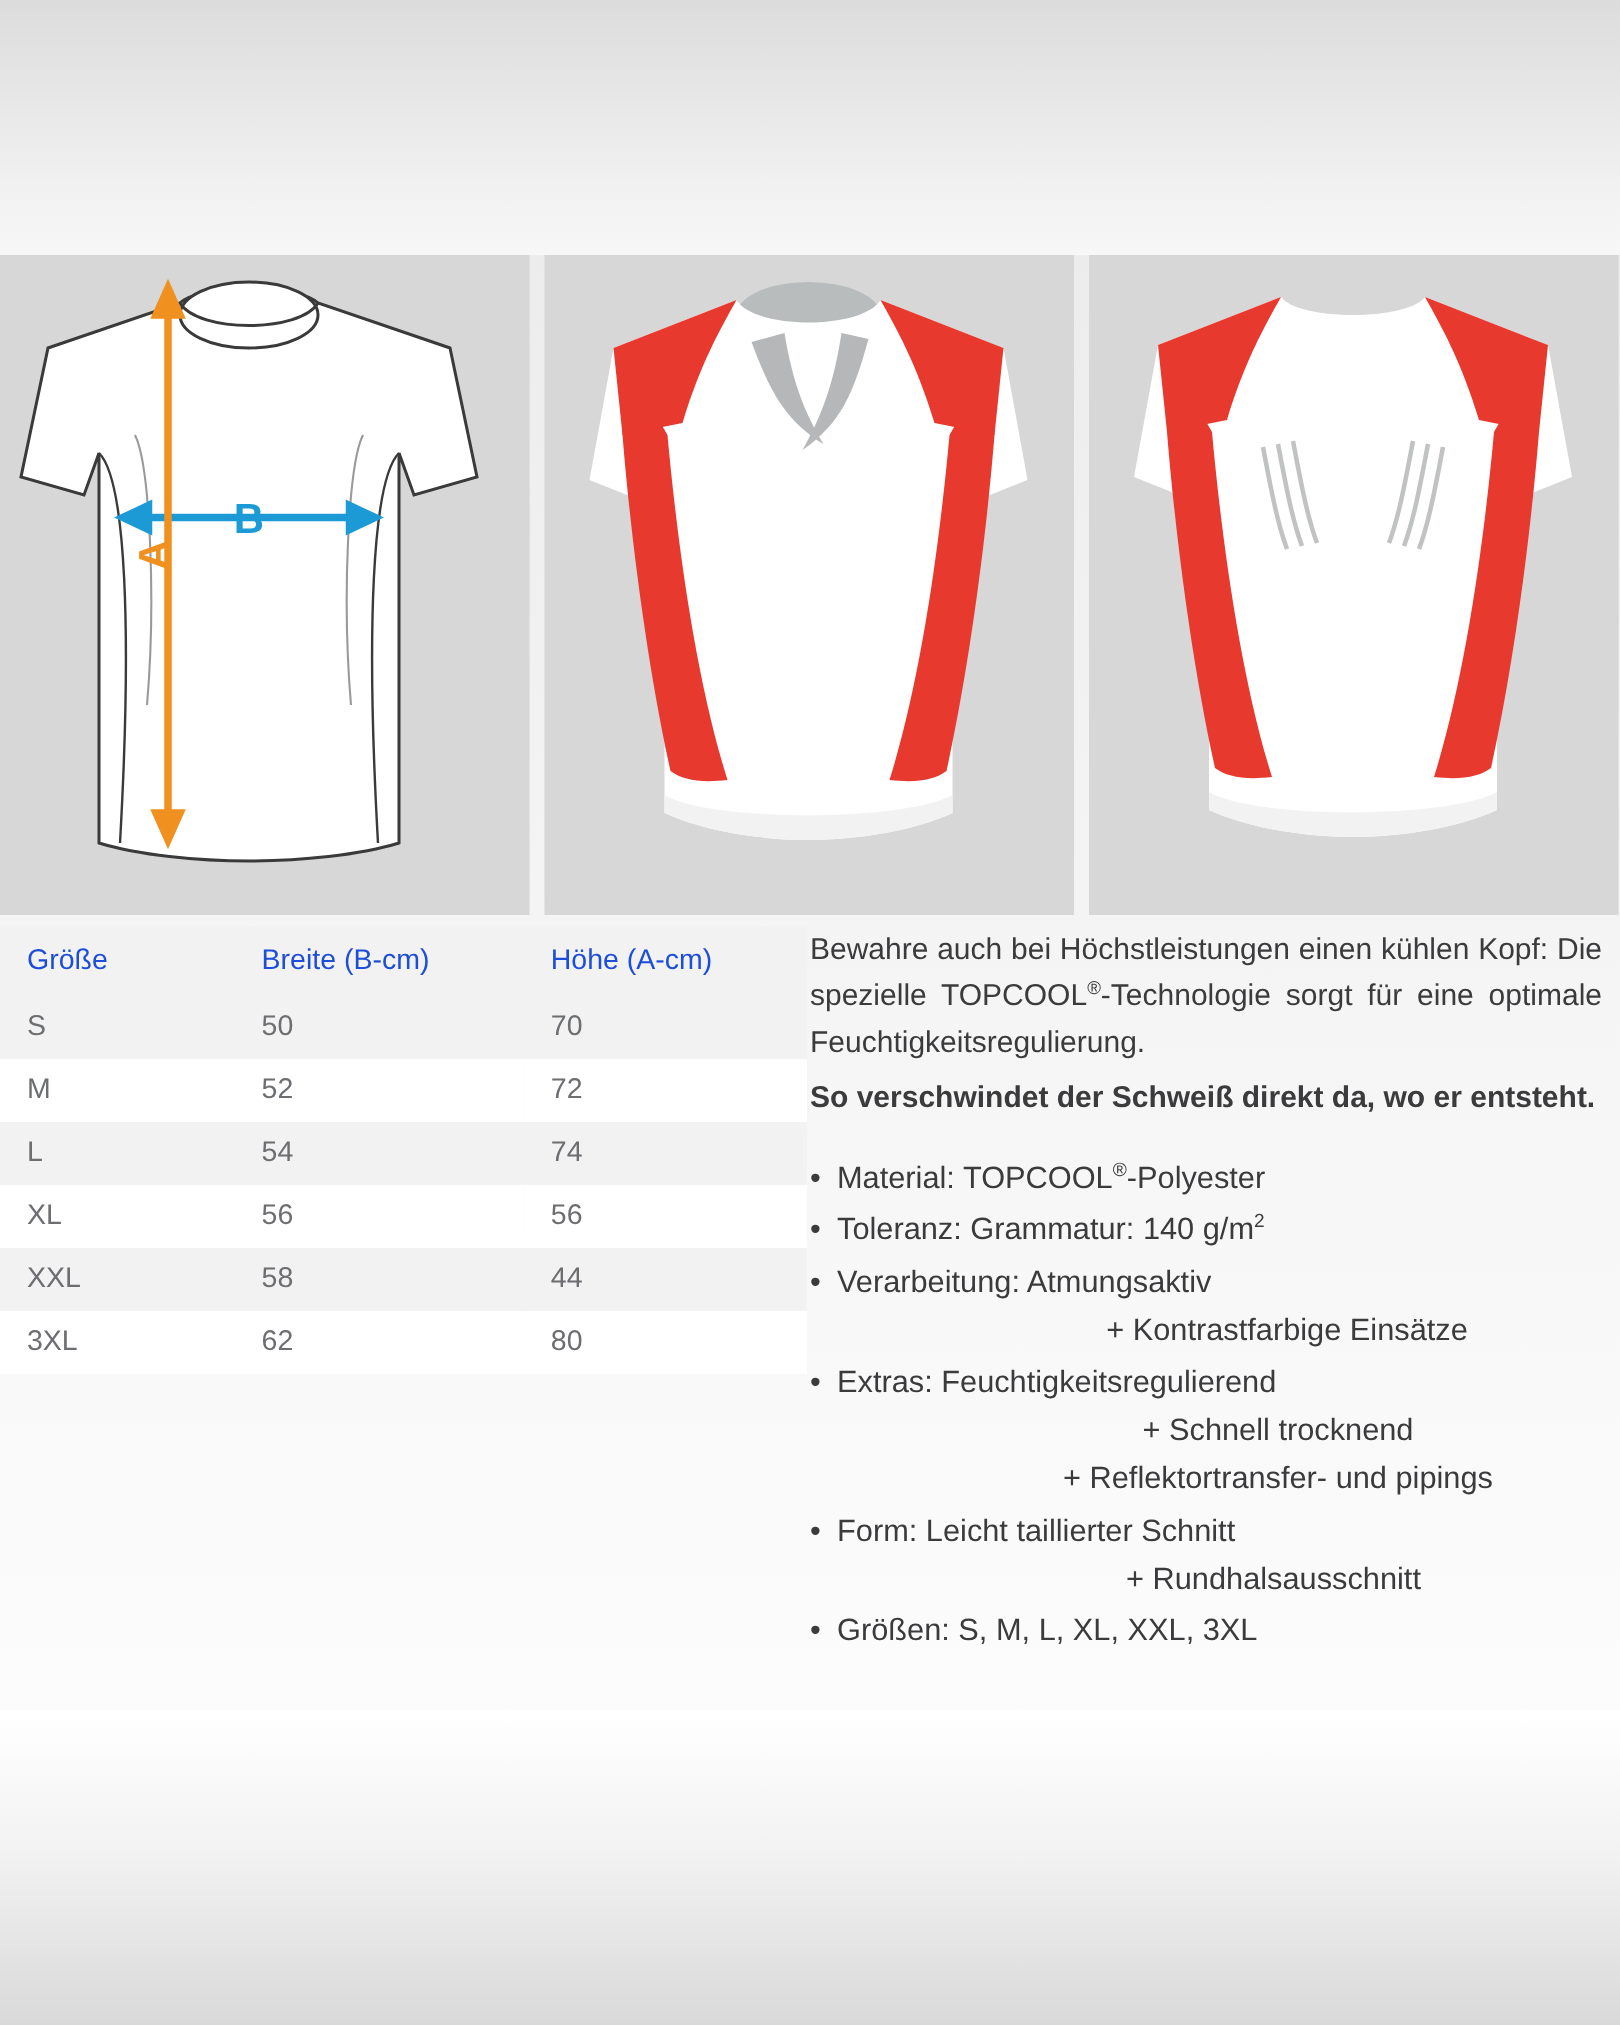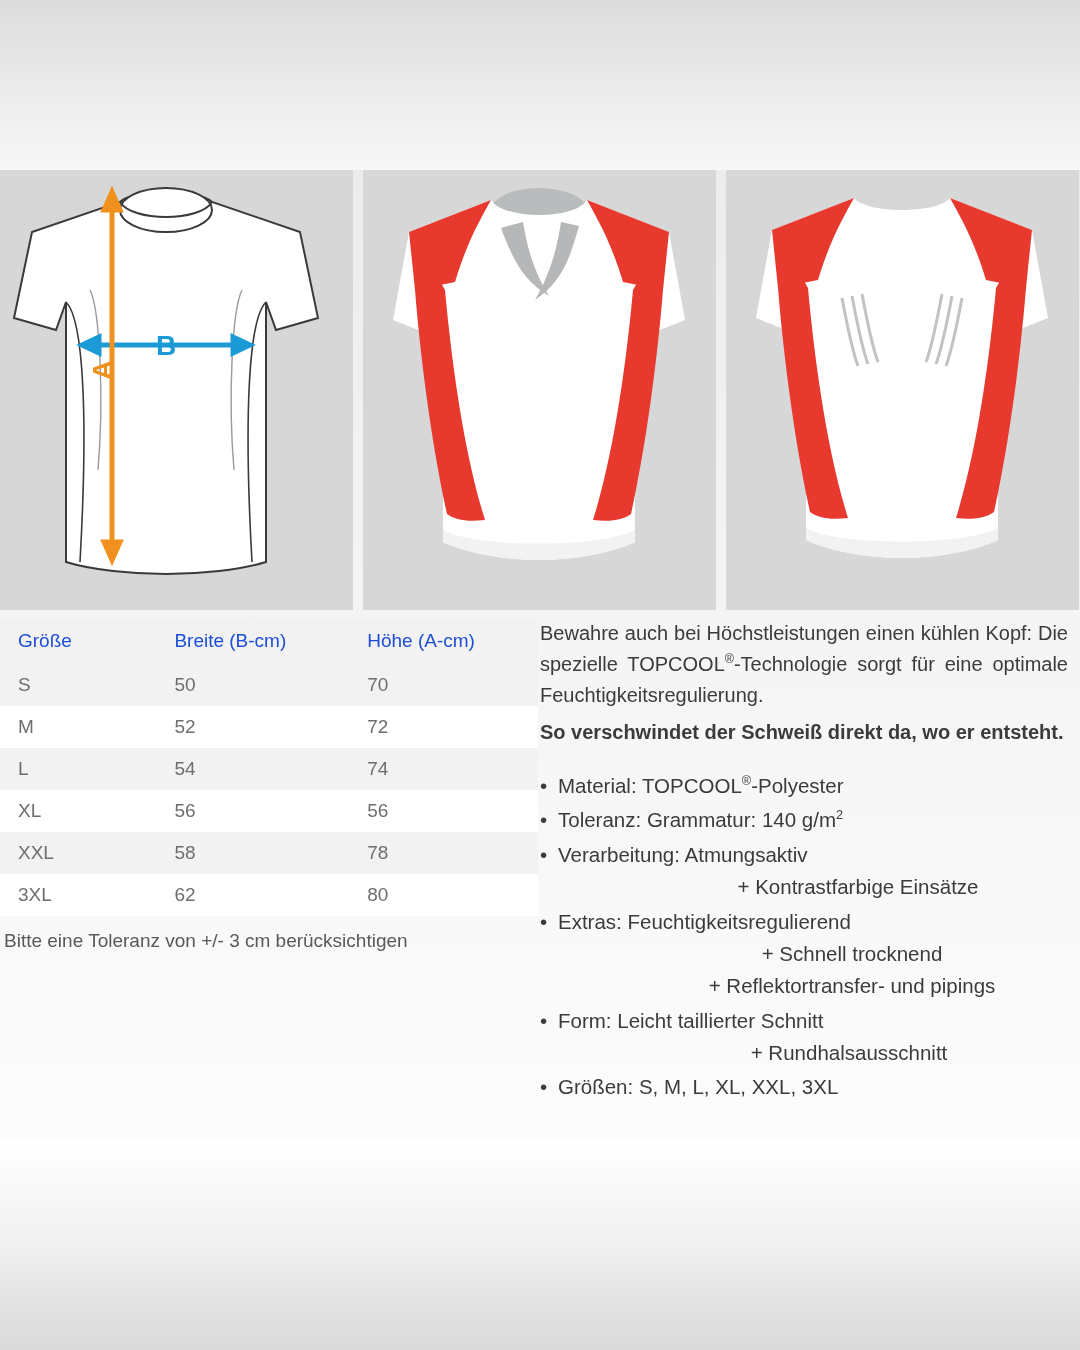--- a/index.html
+++ b/index.html
@@ -261,30 +261,29 @@
             <td>74</td>
           </tr>
           <tr class="even">
             <td>XL</td>
             <td>56</td>
             <td>56</td>
           </tr>
           <tr class="odd">
             <td>XXL</td>
             <td>58</td>
-            <td>78</td>
+            <td>44</td>
           </tr>
           <tr class="even">
             <td>3XL</td>
             <td>62</td>
             <td>80</td>
           </tr>
         </tbody>
       </table>
-      <div class="tolerance">Bitte eine Toleranz von +/- 3 cm berücksichtigen</div>
     </div>
 
     <div class="right-col">
       <p class="desc"><span>Bewahre auch bei Höchstleistungen einen kühlen Kopf: Die spezielle TOPCOOL</span><span class="sup">®</span><span>-Technologie sorgt für eine optimale Feuchtigkeitsregulierung.</span></p>
       <p class="desc last">So verschwindet der Schweiß direkt da, wo er entsteht.</p>
 
       <ul class="specs">
         <li>
           <span>Material:</span>
           <span>TOPCOOL</span><span class="sup">®</span><span>-Polyester</span>

